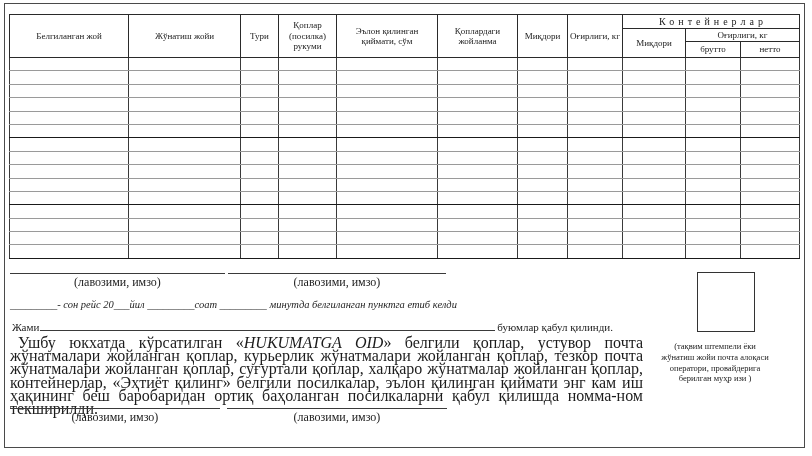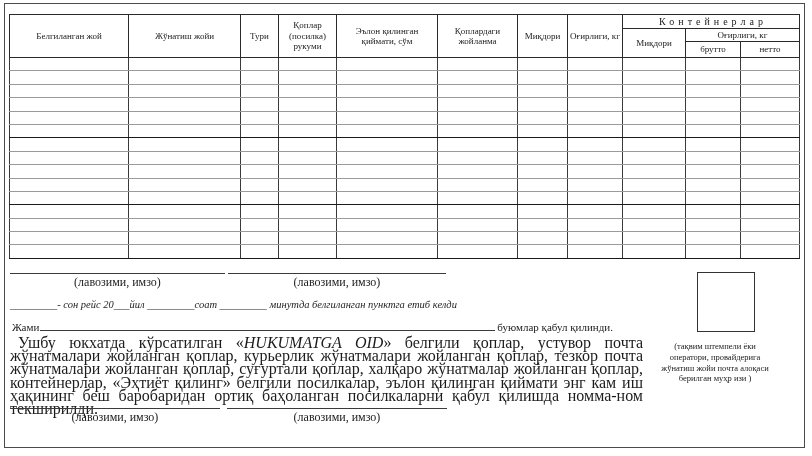--- a/index.html
+++ b/index.html
@@ -304,22 +304,22 @@
     <span>Жами</span>
     <span class="blank"></span>
     <span>буюмлар қабул қилинди.</span>
   </div>
 
   <div id="acceptance-paragraph"><span>Ушбу юкхатда кўрсатилган «</span><i>HUKUMATGA OID</i><span>» белгили қоплар, устувор почта жўнатмалари жойланган қоплар, курьерлик жўнатмалари жойланган қоплар, тезкор почта жўнатмалари жойланган қоплар, суғуртали қоплар, халқаро жўнатмалар жойланган қоплар, контейнерлар, «Эҳтиёт қилинг» белгили посилкалар, эълон қилинган қиймати энг кам иш ҳақининг беш баробаридан ортиқ баҳоланган посилкаларни қабул қилишда номма-ном текширилди.</span></div>
 
   <div id="stamp-box"></div>
   <div id="stamp-caption">
       <div>(тақвим штемпели ёки</div>
+      <div>жўнатиш жойи почта алоқаси</div>
       <div>оператори, провайдерига</div>
-      <div>жўнатиш жойи почта алоқаси</div>
       <div>берилган муҳр изи )</div>
     </div>
 
   <div class="sigblock" style="left:10px;top:402px;width:210px;">
     <div class="sigline"></div>
     <div class="siglabel">(лавозими, имзо)</div>
   </div>
   <div class="sigblock" style="left:227px;top:402px;width:220px;">
     <div class="sigline"></div>
     <div class="siglabel">(лавозими, имзо)</div>

